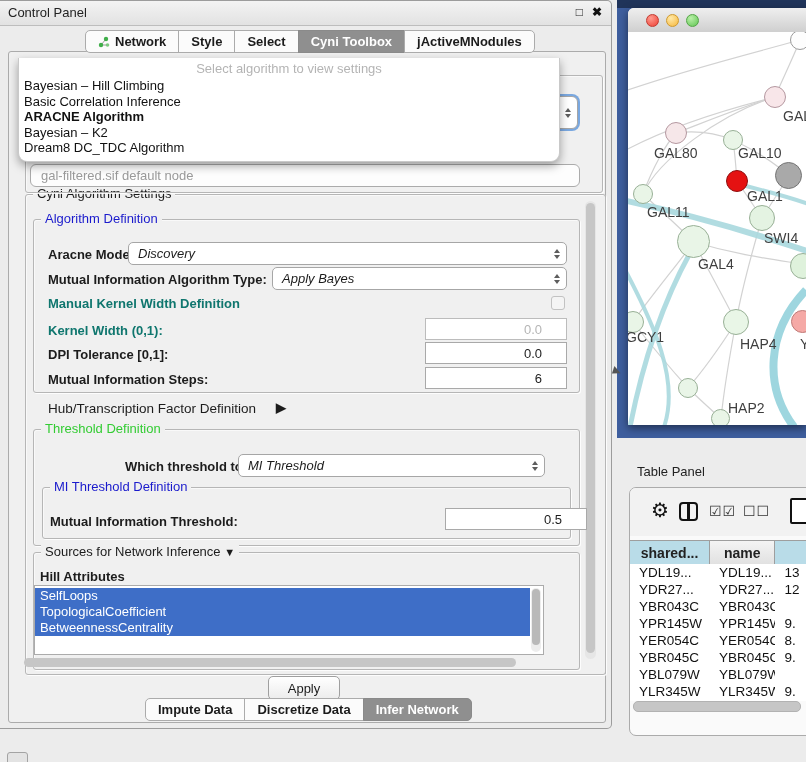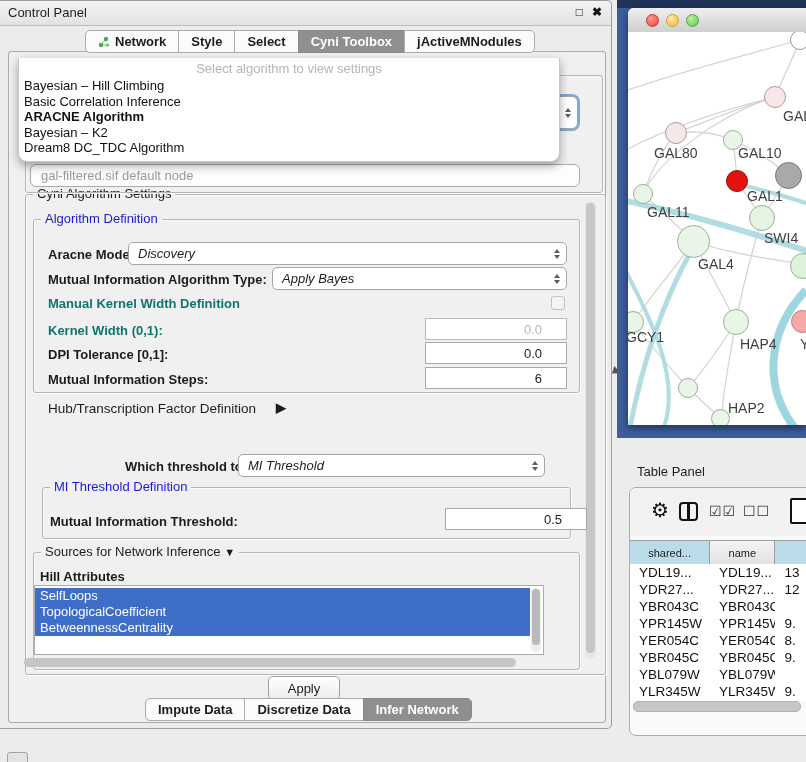--- a/index.html
+++ b/index.html
@@ -104,22 +104,22 @@
   .tp-title{position:absolute;left:637px;top:464px;font-size:13px;color:#222;}
   .tpanel{position:absolute;left:629px;top:487px;width:190px;height:249px;background:#fafafa;
           border:1px solid #ababab;border-radius:7px;box-sizing:border-box;overflow:hidden;}
   .tp-toolbar{position:absolute;left:0;top:0;right:0;height:48px;background:#f2f2f2;}
   .gear{position:absolute;left:21px;top:11px;font-size:20px;color:#111;line-height:22px;}
   .colicon{position:absolute;left:49px;top:14px;width:19px;height:19px;border:2.5px solid #111;border-radius:4px;box-sizing:border-box;}
   .colicon .mid{position:absolute;left:50%;top:0;bottom:0;width:2.5px;margin-left:-1.25px;background:#111;}
   .cbpair{position:absolute;top:15px;font-size:14px;color:#333;letter-spacing:1px;}
   .docicon{position:absolute;left:160px;top:10px;width:20px;height:26px;border:2.5px solid #111;border-radius:2px;box-sizing:border-box;background:#fff;}
   .thead{position:absolute;left:0;top:52px;right:0;height:23px;border-top:1px solid #9e9e9e;border-bottom:1px solid #9e9e9e;display:flex;}
-  .th{height:100%;box-sizing:border-box;border-right:1px solid #9e9e9e;font-size:11px;color:#222;
-      display:flex;align-items:center;justify-content:center;}
+  .th{height:100%;box-sizing:border-box;border-right:1px solid #9e9e9e;font-size:14px;color:#222;
+      display:flex;align-items:center;justify-content:center;font-weight:bold;}
   .th.blue{background:#b9dce8;}
   .th.gray{background:linear-gradient(#f4f4f4,#e1e1e1);}
   .tbody{position:absolute;left:0;top:76px;right:0;height:137px;overflow:hidden;background:#fff;}
   .trow{display:flex;height:17px;line-height:17px;font-size:13.5px;color:#111;}
   .td{box-sizing:border-box;padding-left:9px;white-space:nowrap;overflow:hidden;}
   .tp-hscroll{position:absolute;left:3px;top:213px;width:166px;height:9px;background:#c6c6c6;border-radius:5px;border:1px solid #b2b2b2;}
 
   .corner-chip{position:absolute;left:7px;top:752px;width:19px;height:16px;background:#e3e3e3;
                border:1px solid #a3a3a3;border-radius:3px;}
   .cursor{position:absolute;left:613px;top:367px;width:0;height:0;border-top:5px solid transparent;
@@ -223,20 +223,23 @@
       <span>0.0</span>
     </div>
     <span class="lbl" style="left:48px;top:371px;">Mutual Information Steps:</span>
     <div class="tinput" style="left:425px;top:366px;width:142px;height:22px;">
       <span>6</span>
     </div>
 
     <span class="lbl" style="left:48px;top:400px;font-weight:normal;font-size:13.5px;">Hub/Transcription Factor Definition</span>
     <span class="lbl" style="left:276px;top:399px;font-size:13px;">▶</span>
 
+    <div class="group" style="left:33px;top:428px;width:545px;height:115px;">
+      <span class="gtitle green">Threshold Definition</span>
+    </div>
     <span class="lbl" style="left:85px;top:458px;margin-left:40px;">Which threshold to use:</span>
     <div class="combo" style="left:238px;top:453px;width:307px;height:23px;">
       <span>MI Threshold</span>
       <span class="stepper">
           <span class="tri-up"></span>
           <span class="tri-down"></span>
         </span>
     </div>
     <div class="group" style="left:42px;top:486px;width:527px;height:50px;">
       <span class="gtitle blue">MI Threshold Definition</span>

